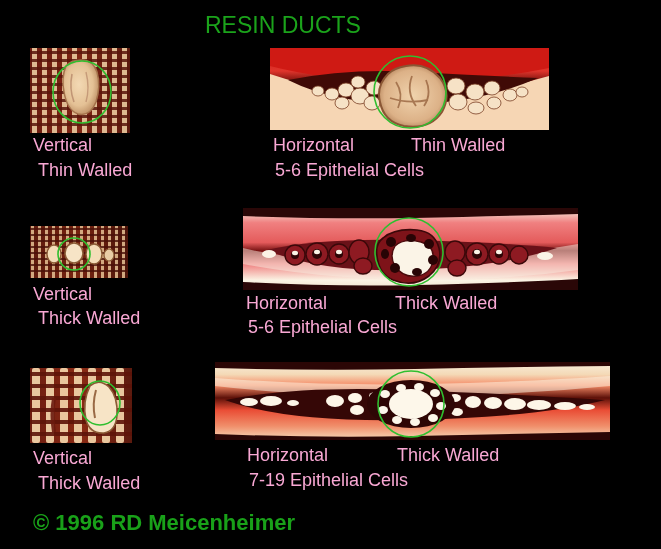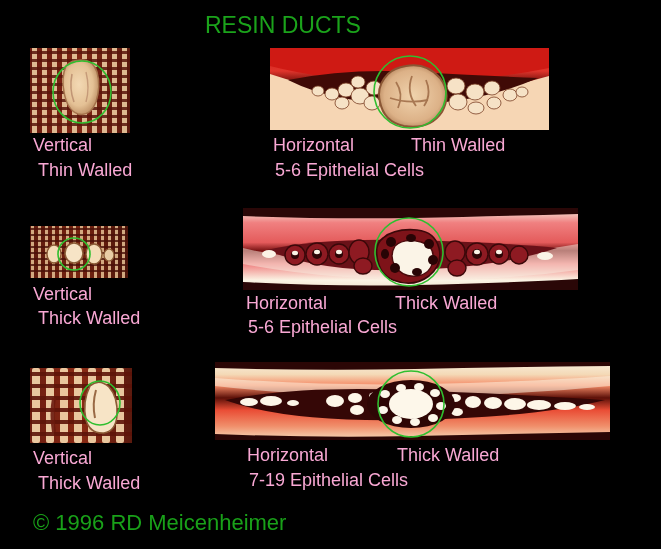--- a/index.html
+++ b/index.html
@@ -24,21 +24,21 @@
     left:205px; top:12px;
     font-size:23px;
     color:#1ba31b;
     font-family:"Liberation Sans", sans-serif;
     white-space:pre;
   }
   #copyright{
     position:absolute;
     left:33px; top:510px;
     font-size:22px;
-    font-weight:normal;
+    font-weight:bold;
     color:#19a119;
     font-family:"Liberation Sans", sans-serif;
     white-space:pre;
   }
   .panel{
     position:absolute;
     overflow:hidden;
     background:#2b0505;
   }
   .panel svg{display:block;}

